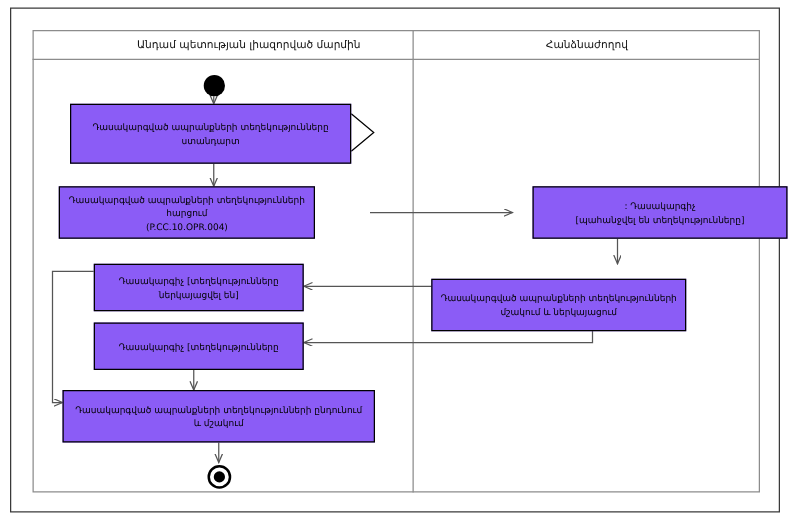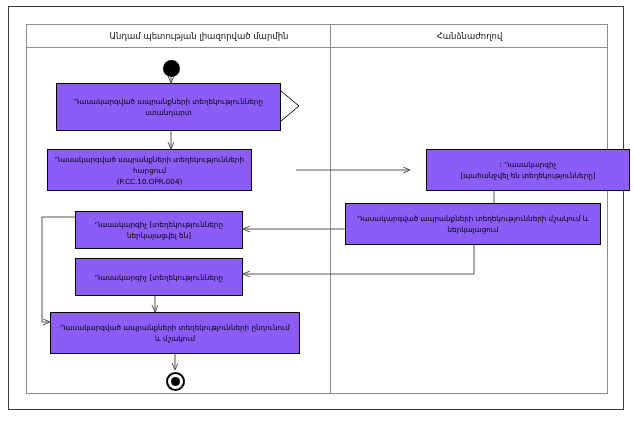--- a/index.html
+++ b/index.html
@@ -183,21 +183,21 @@
     </span>
   </div>
 
   <div class="node" style="left:410px; top:149px; width:204px; height:42px;margin-left:16px;">
     <span>
       <span>: Դասակարգիչ</span>
       <span>[պահանջվել են տեղեկությունները]</span>
     </span>
   </div>
 
-  <div class="node" style="left:345px; top:203px; width:256px; height:42px;">
+  <div class="node" style="left:345px; top:223px; width:204px; height:42px;">
     <span>
       <span>Դասակարգված ապրանքների տեղեկությունների մշակում և ներկայացում</span>
     </span>
   </div>
 
   <div class="node" style="left:75px; top:211px; width:168px; height:38px;">
     <span>
       <span>Դասակարգիչ [տեղեկությունները</span>
       <span>ներկայացվել են]</span>
     </span>

